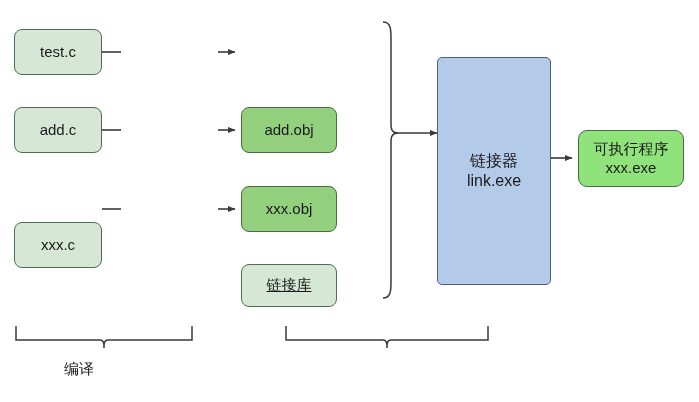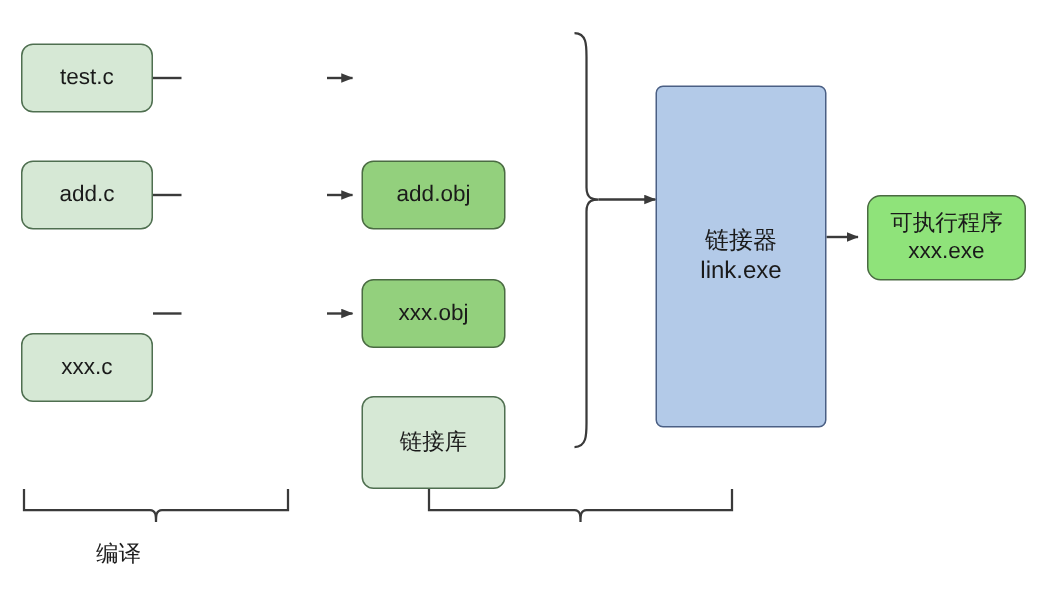--- a/index.html
+++ b/index.html
@@ -116,21 +116,21 @@
     <path class="brace" d="M 286,326 L 286,340 L 383,340 C 387,340 387,344 387,348 C 387,344 387,340 391,340 L 488,340 L 488,326"></path>
   </svg>
 
   <div class="node src" style="left:14px; top:29px; width:88px; height:46px;"><span>test.c</span></div>
   <div class="node src" style="left:14px; top:107px; width:88px; height:46px;"><span>add.c</span></div>
   <div class="node src" style="left:14px; top:186px; width:88px; height:46px;margin-top:36px;"><span>xxx.c</span></div>
 
 
   <div class="node obj" style="left:241px; top:107px; width:96px; height:46px;"><span>add.obj</span></div>
   <div class="node obj" style="left:241px; top:186px; width:96px; height:46px;"><span>xxx.obj</span></div>
-  <div class="node lib" style="left:241px; top:264px; width:96px; height:62px;"><span>链接库</span></div>
+  <div class="node lib" style="left:241px; top:264px; width:96px; height:43px;text-decoration:underline;"><span>链接库</span></div>
 
   <div class="node linker" style="left:437px; top:45px; width:114px; height:228px;"><span>链接器
 link.exe</span></div>
 
   <div class="node exe" style="left:578px; top:130px; width:106px; height:57px;"><span>可执行程序
 xxx.exe</span></div>
 
   <div class="caption" style="left:64px; top:360px; width:80px;"><span>编译</span></div>
 
 </div>

